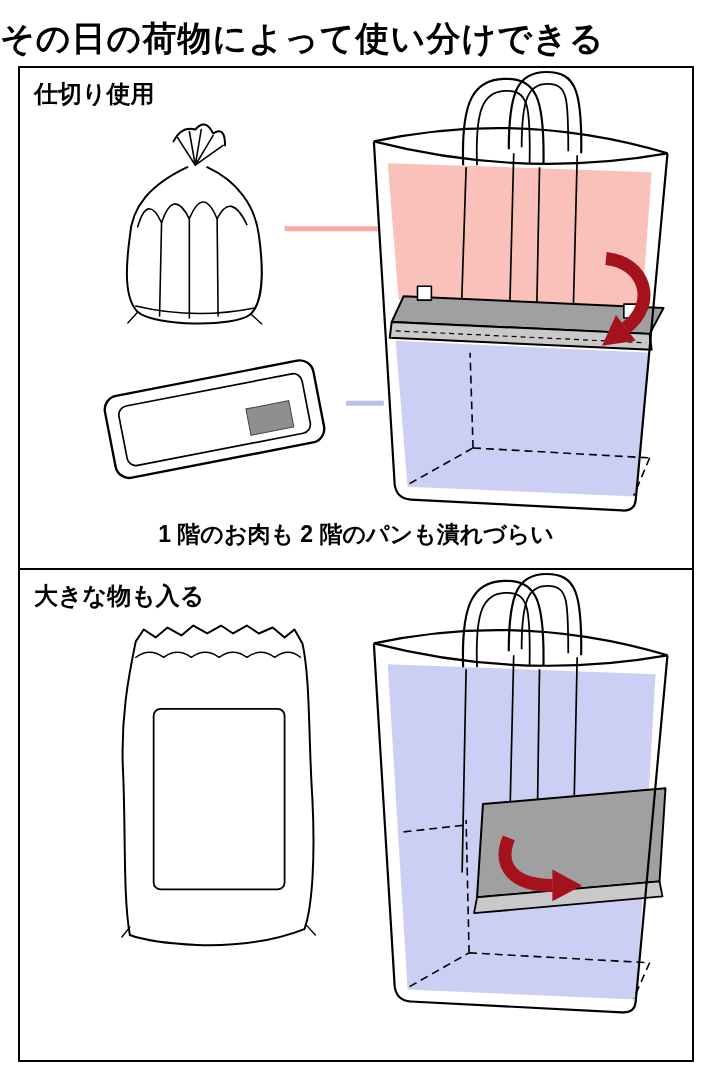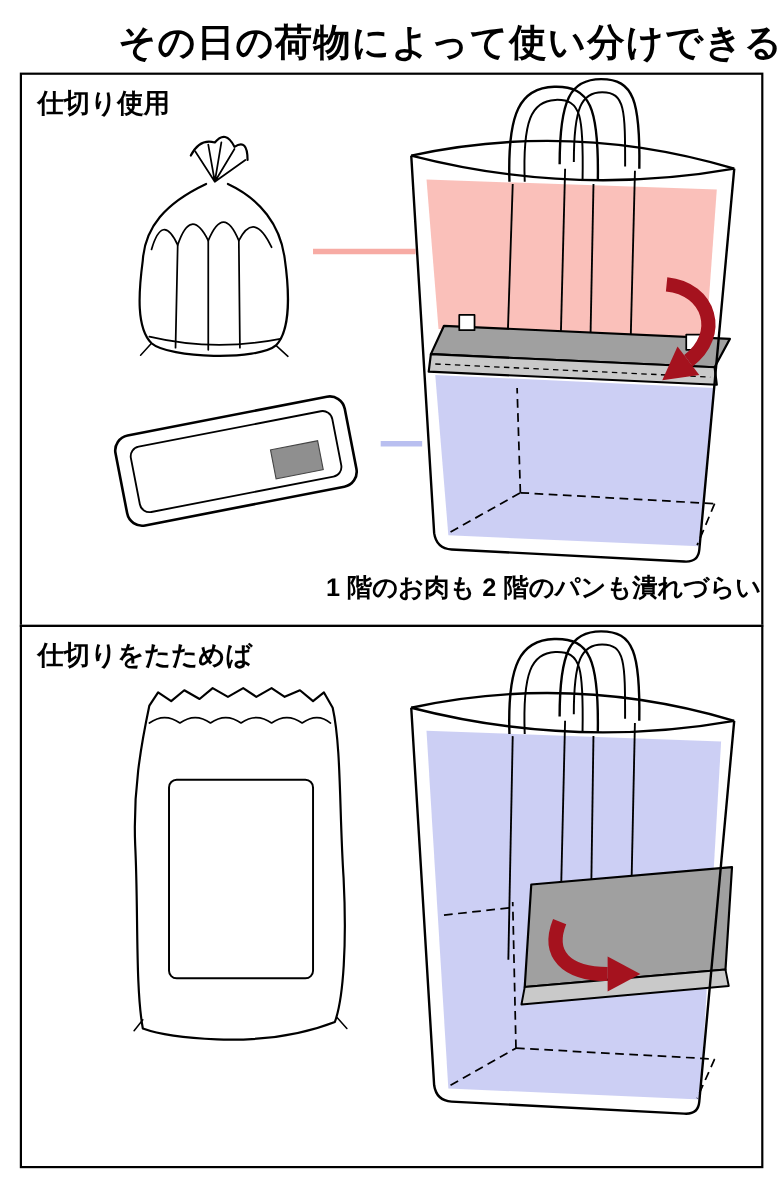--- a/index.html
+++ b/index.html
@@ -5,34 +5,34 @@
   * { margin:0; padding:0; box-sizing:border-box; }
   html,body { background:#ffffff; }
   body {
     width:712px; height:1084px;
     font-family:"Liberation Sans","DejaVu Sans",sans-serif;
     color:#000;
   }
   .page { position:relative; width:712px; height:1084px; background:#fff; overflow:hidden; }
   .title {
     position:absolute; top:16px; left:0; width:100%;
-    text-align:right; font-size:34px; font-weight:bold; letter-spacing:1px;
+    text-align:left; font-size:34px; font-weight:bold; letter-spacing:1px;
   }
   .panel {
     position:absolute; left:18px; width:676px;
     border:2px solid #000; background:#fff;
   }
   .panel-1 { top:66px;  height:504px; }
   .panel-2 { top:568px; height:494px; }
   .panel-label {
     position:absolute; top:10px; left:14px;
     font-size:24px; font-weight:bold; z-index:2;
   }
   .panel-caption {
-    position:absolute; left:0; width:100%; text-align:right;
+    position:absolute; left:0; width:100%; text-align:center;
     font-size:23px; font-weight:bold; z-index:2;
   }
   .panel-1 .panel-caption { bottom:18px; }
   .panel-2 .panel-caption { bottom:14px; }
   svg.illu { position:absolute; top:0; left:0; width:100%; height:100%; }
 </style>
 </head>
 <body>
 
 <div class="page">
@@ -105,21 +105,21 @@
           <path d="M590,192 C630,196 642,238 610,262" fill="none" stroke="#a5121e" stroke-width="13"></path>
           <polygon points="600,249 620,275 586,280" fill="#a5121e"></polygon>
         </g>
       </g>
     </svg>
 
     <div class="panel-caption">1 階のお肉も 2 階のパンも潰れづらい</div>
   </section>
 
   <section class="panel panel-2">
-    <div class="panel-label">仕切りをたためば</div>
+    <div class="panel-label">大きな物も入る</div>
 
     <svg class="illu" viewBox="0 0 676 494" aria-hidden="true">
 
       <g fill="none" stroke="#000" stroke-width="2" stroke-linejoin="round" stroke-linecap="round">
         <path d="M116,72 L124,60 L136,68 L148,58 L162,66 L174,56 L188,64 L202,56 L214,64 L228,56 L240,64 L254,58 L266,68 L276,60 L284,74 C292,110 290,170 294,230 C297,290 294,340 286,362 Q240,380 178,378 Q132,376 110,368 C103,330 106,260 103,200 C101,150 108,110 116,72 Z" fill="#ffffff"></path>
         <path d="M116,88 Q130,78 144,88 Q158,78 172,88 Q186,78 200,88 Q214,78 228,88 Q242,78 256,88 Q270,78 282,88" stroke-width="1.5"></path>
         <rect x="134" y="140" width="132" height="182" rx="7" stroke-width="1.8"></rect>
         <path d="M110,360 L102,370 M288,358 L297,368" stroke-width="1.4"></path>
       </g>
 

